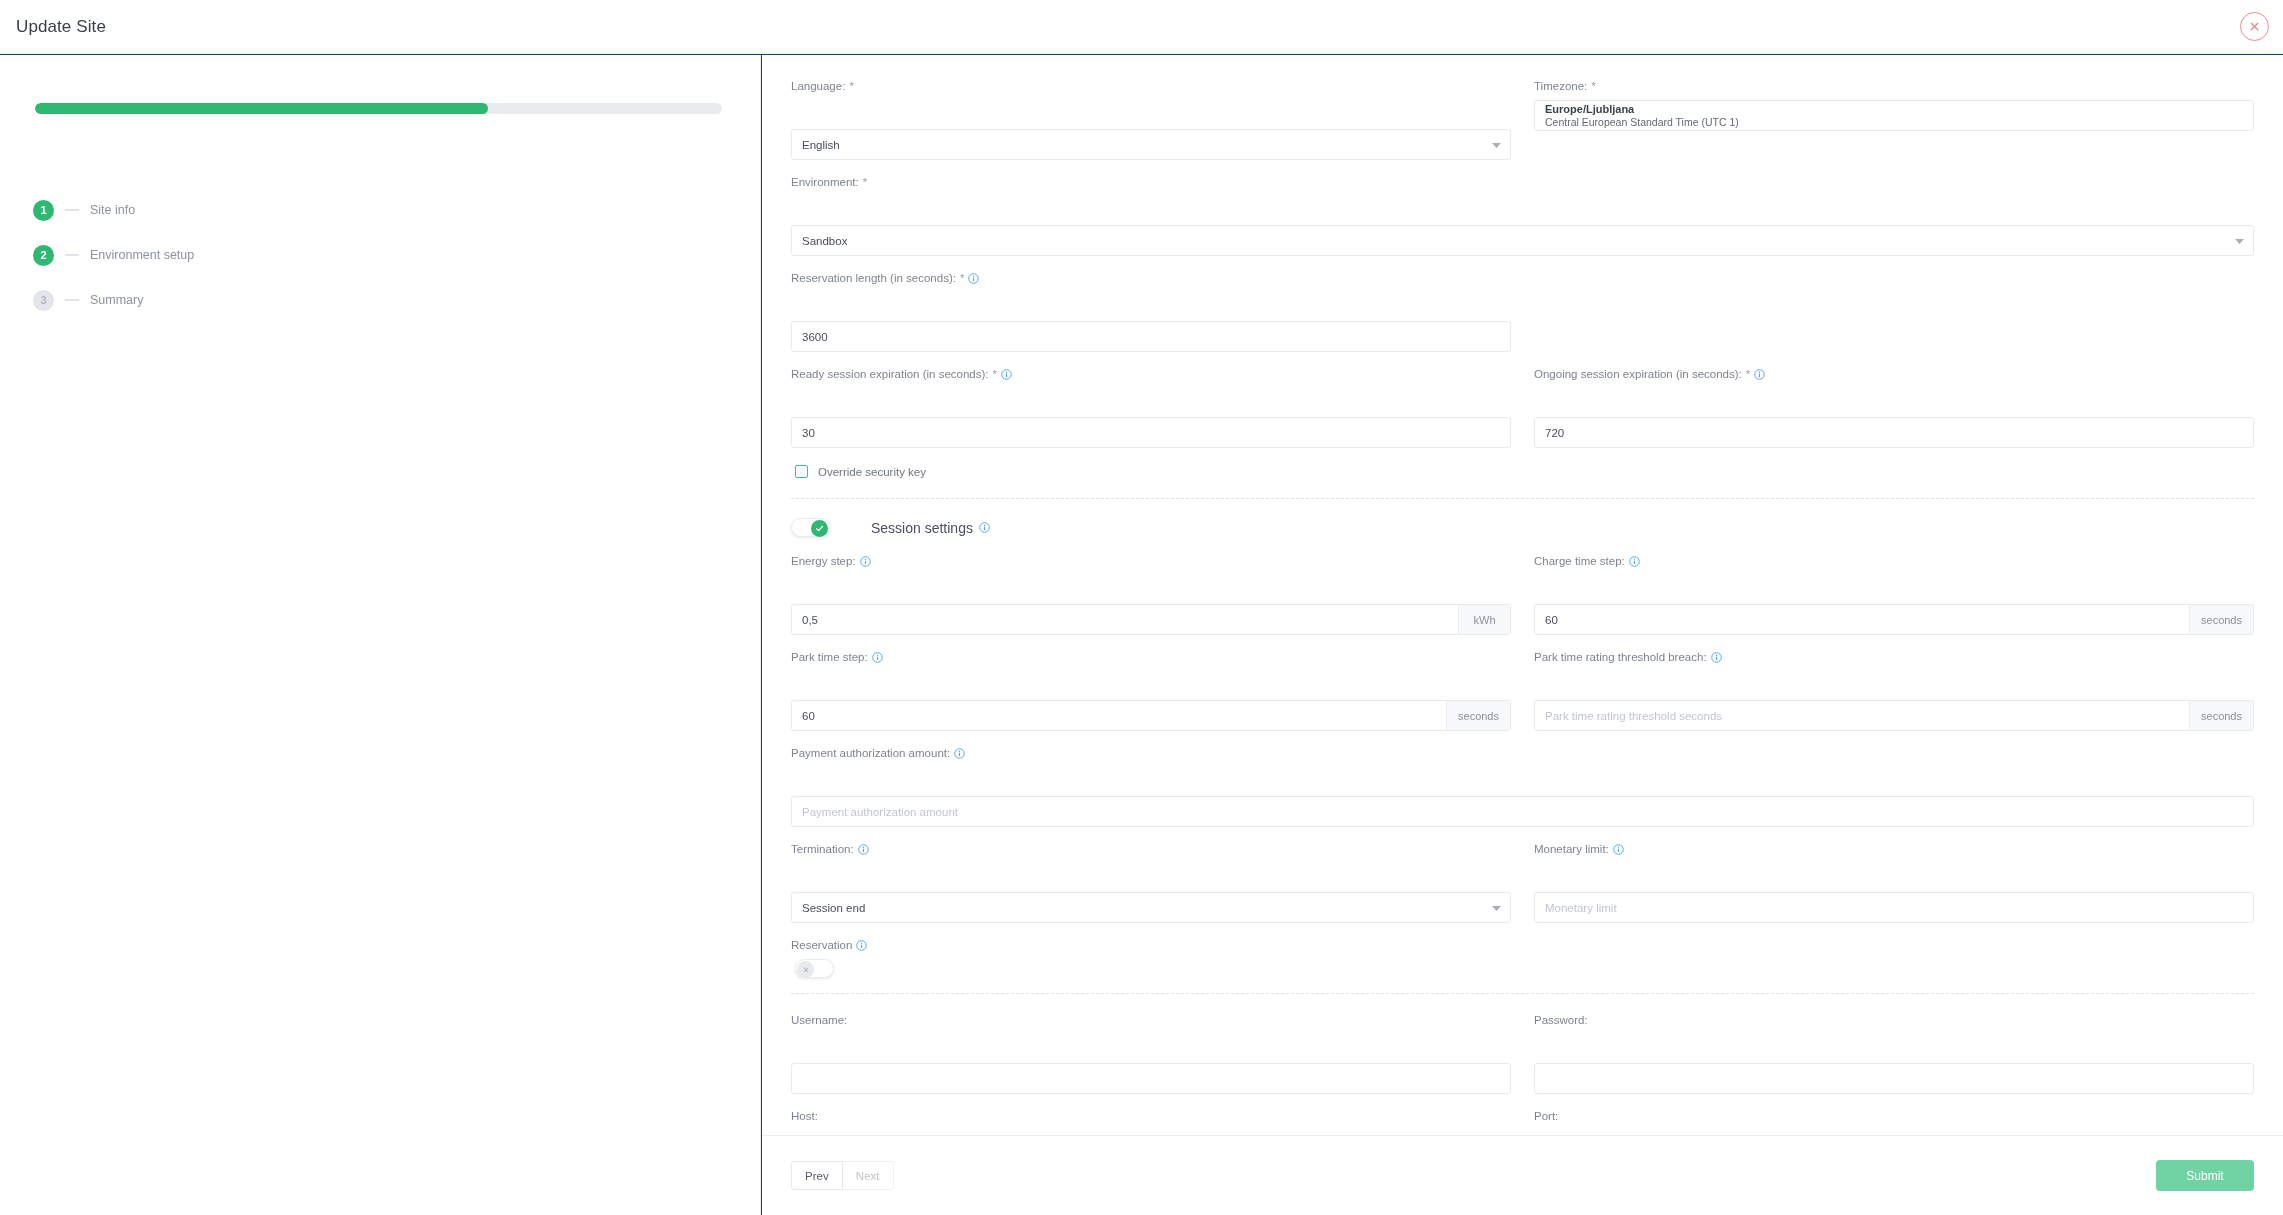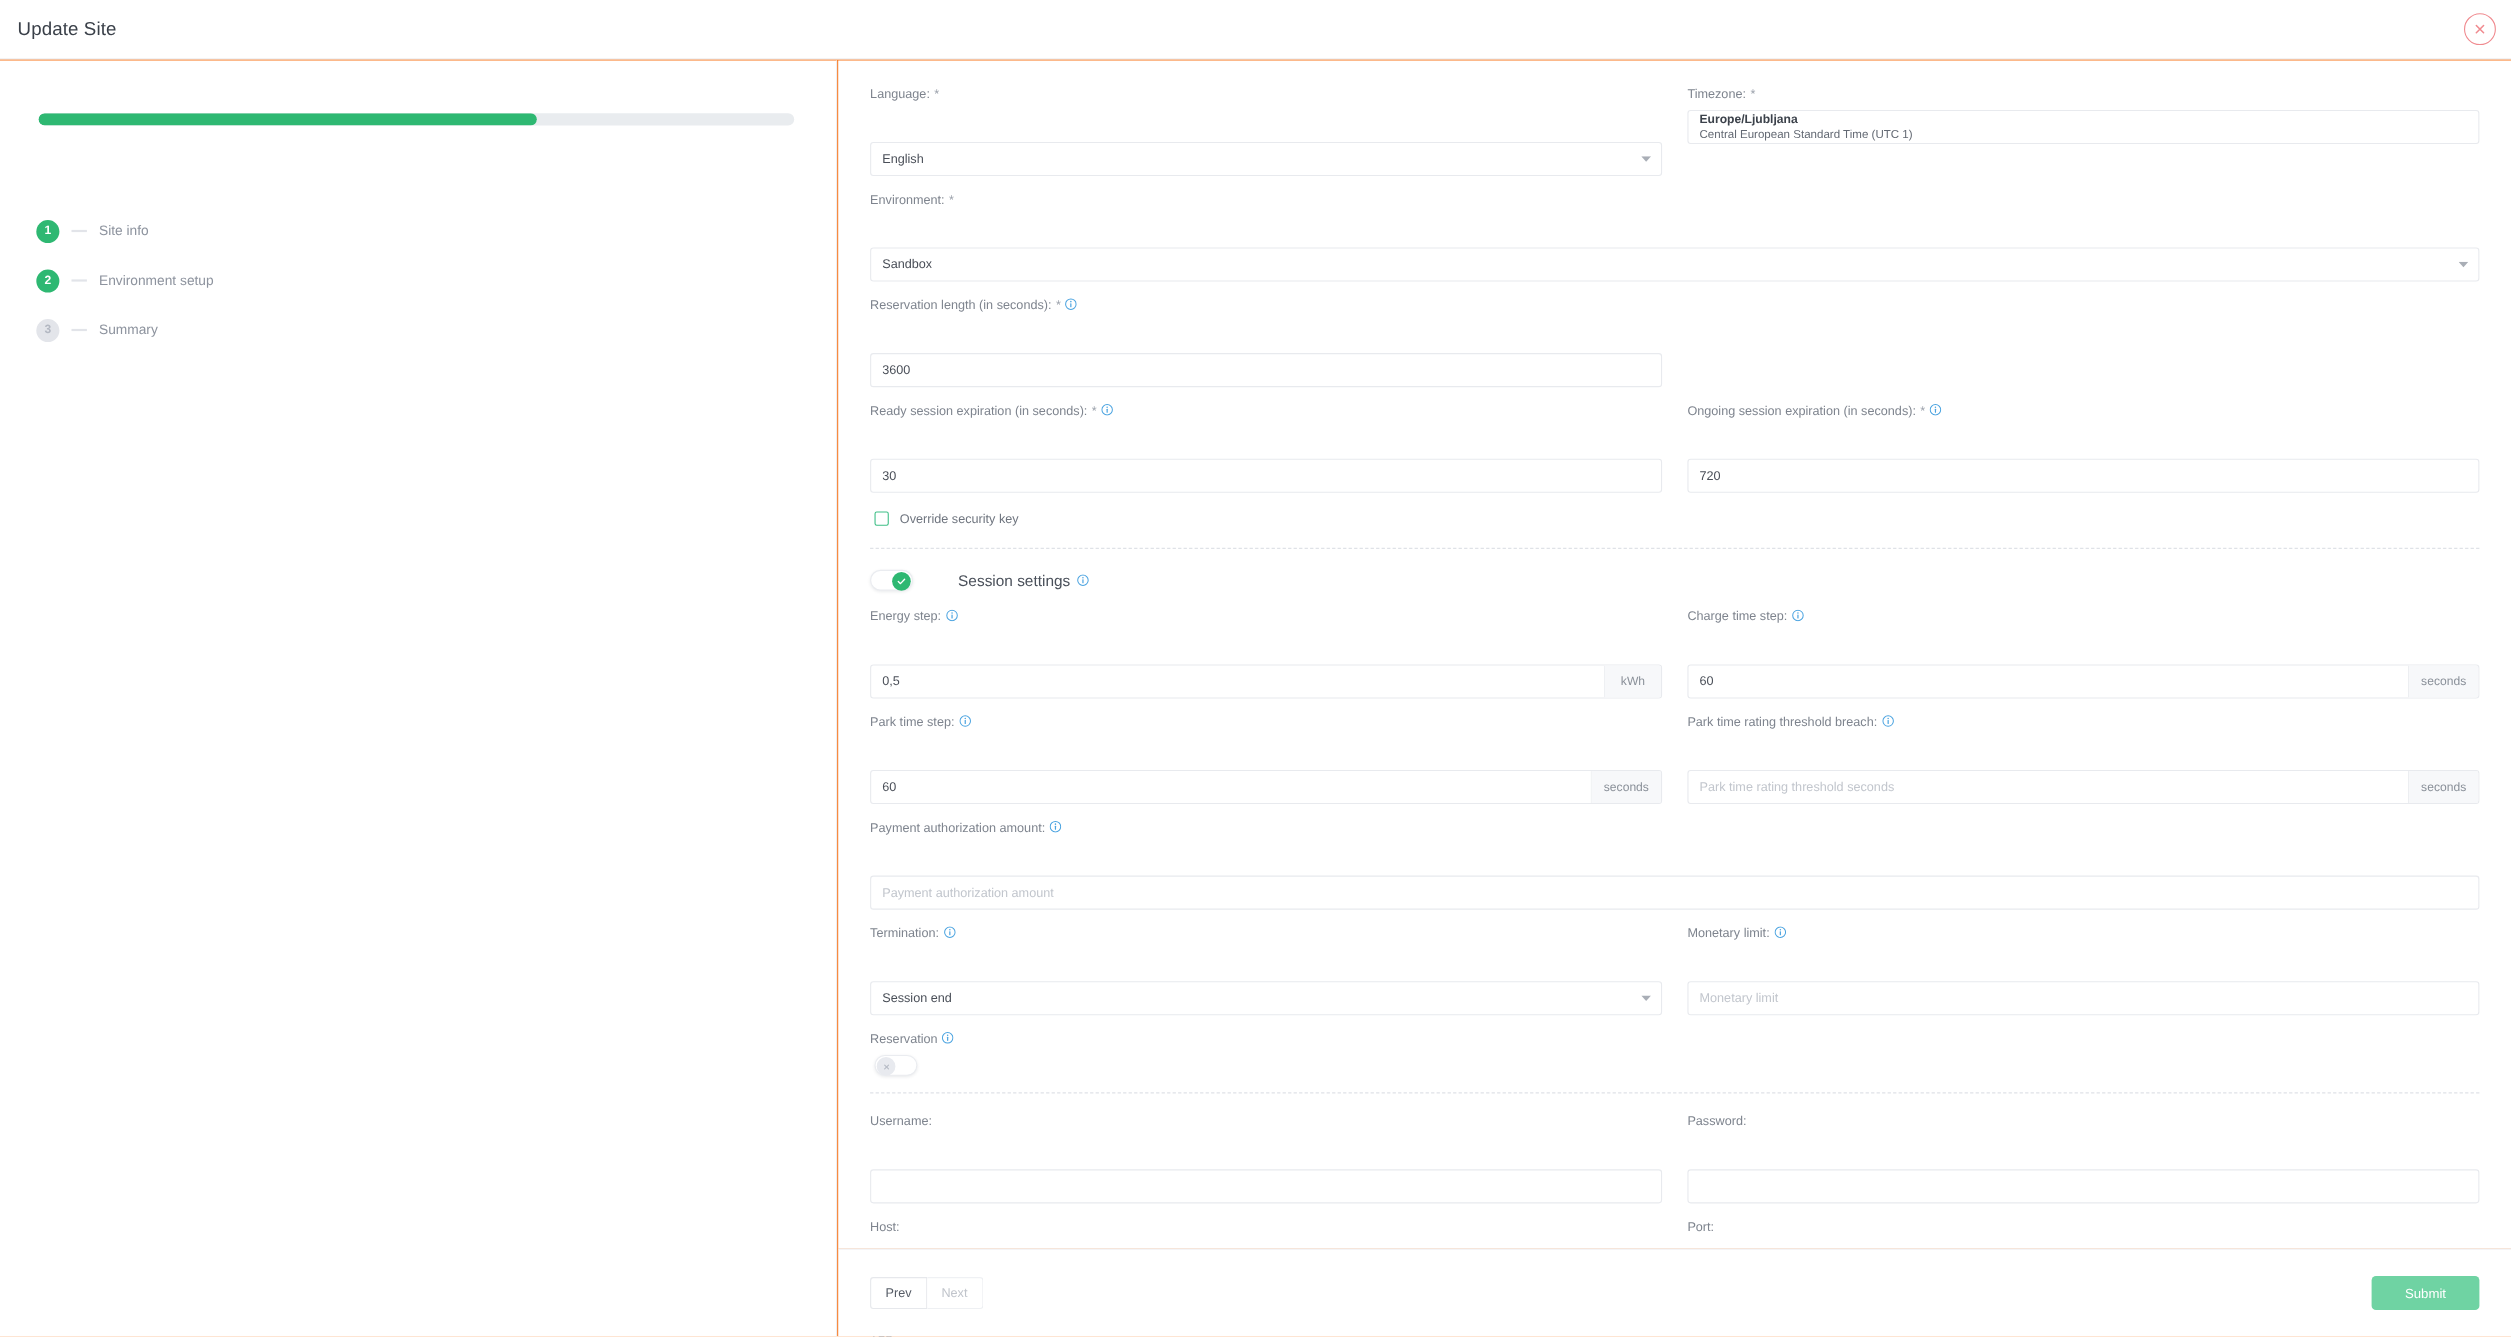--- a/index.html
+++ b/index.html
@@ -3,21 +3,21 @@
 <meta charset="utf-8">
 <style>
   * { box-sizing: border-box; }
   html, body {
     margin: 0; padding: 0;
     width: 2283px; height: 1215px;
     background: #ffffff;
     font-family: "Liberation Sans", sans-serif;
     overflow: hidden;
   }
-  .app { position: relative; width: 2283px; height: 1215px; background:#f97316; }
+  .app { position: relative; width: 2283px; height: 1215px; background:#0c4a6e; }
 
   
   .header {
     position: absolute; top: 0; left: 0; width: 2283px; height: 54px;
     border-bottom: 1px solid #ededf0;
     background: #fff;
   }
   .header-title {
     position: absolute; left: 16px; top: 17px;
     font-size: 17px; color: #3a4049; letter-spacing: .1px;
@@ -72,21 +72,21 @@
     width: 1521px; height: 1080px;
     background: #fff;
     padding: 24px 29px 0 29px;
   }
   .row { display: flex; gap: 23px; margin-bottom: 15px; }
   .col { flex: 1 1 0; min-width: 0; }
   .col.full { flex: 1 1 100%; }
 
   .flabel {
     font-size: 11.5px; color: #7e848e;
-    margin-bottom: 7px; display: flex; gap: 4px;
+    margin-bottom: 7px; display: flex; align-items: center; gap: 4px;
     line-height: 14px; white-space: nowrap;
   }
   .req { color: #9aa0aa; font-size: 11.5px; }
   .info-ico { display: inline-flex; }
 
   .field {
     position: relative;
     height: 29px; border: 1px solid #e8eaee; border-radius: 3px;
     background: #fff; display: flex; align-items: center;
     font-size: 11.5px; color: #4a4f58;

